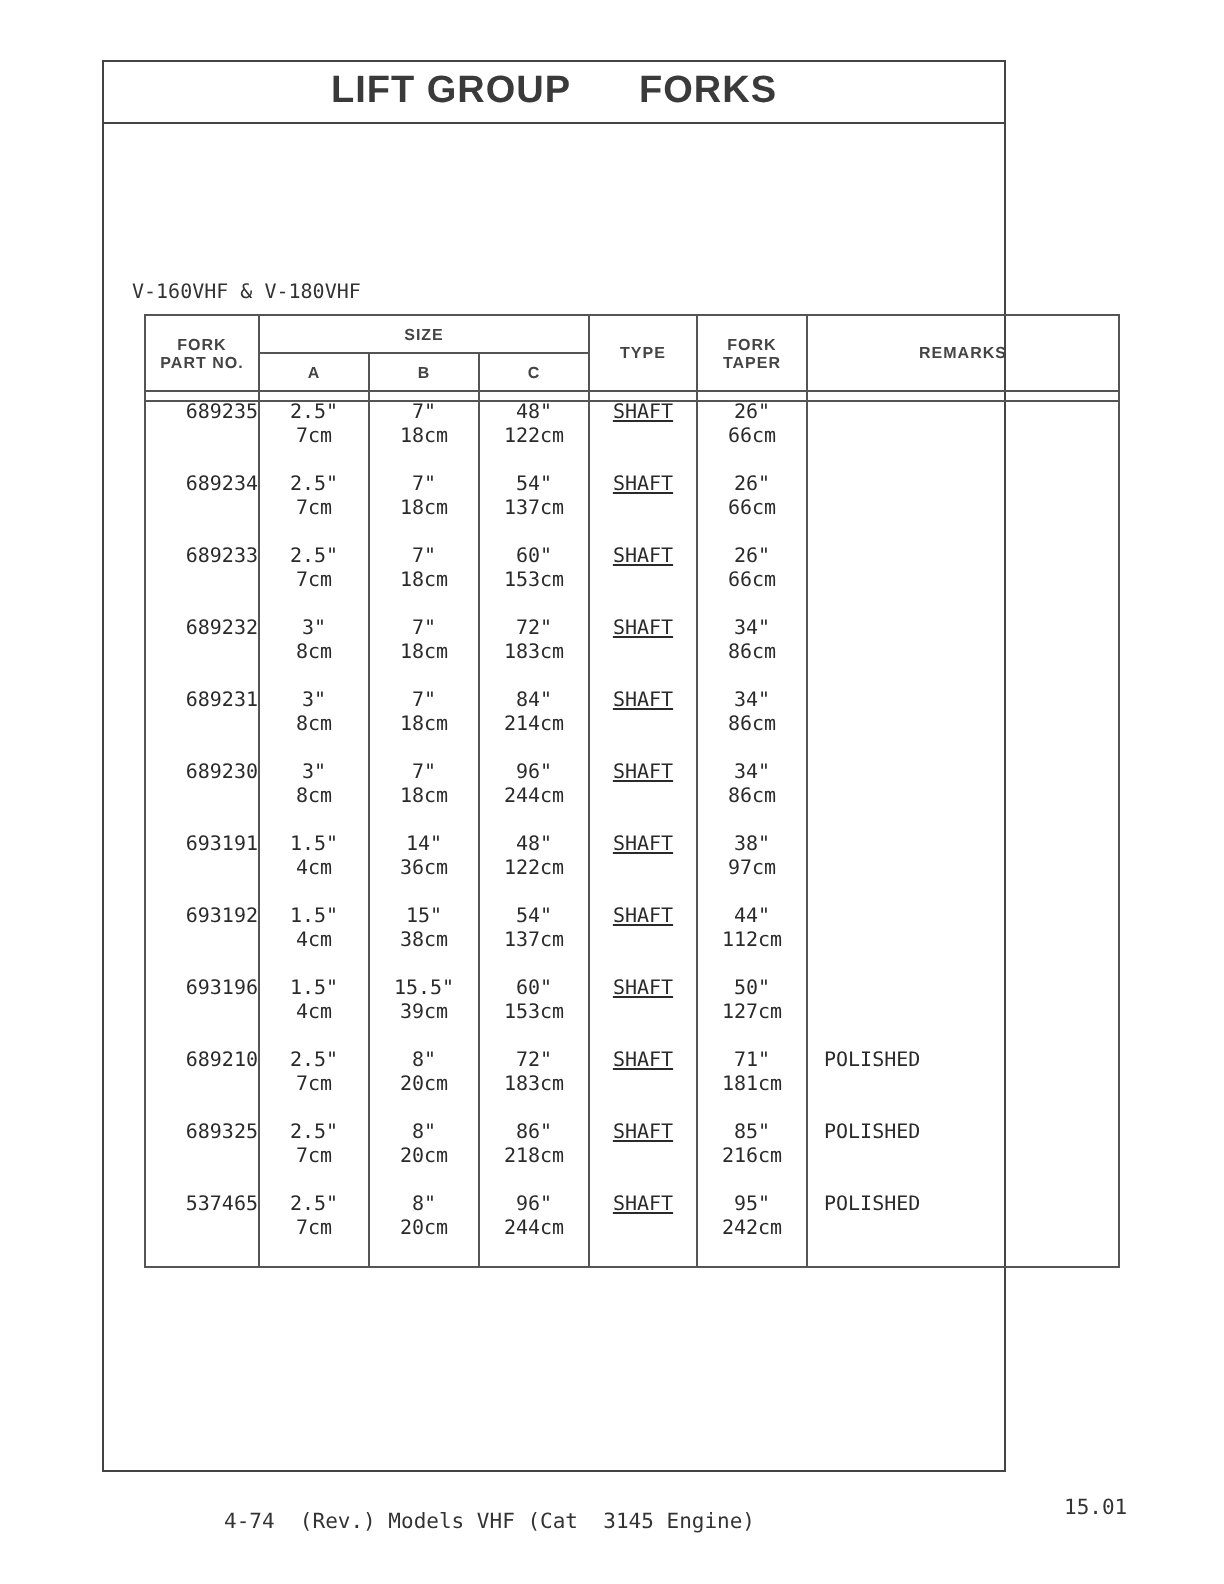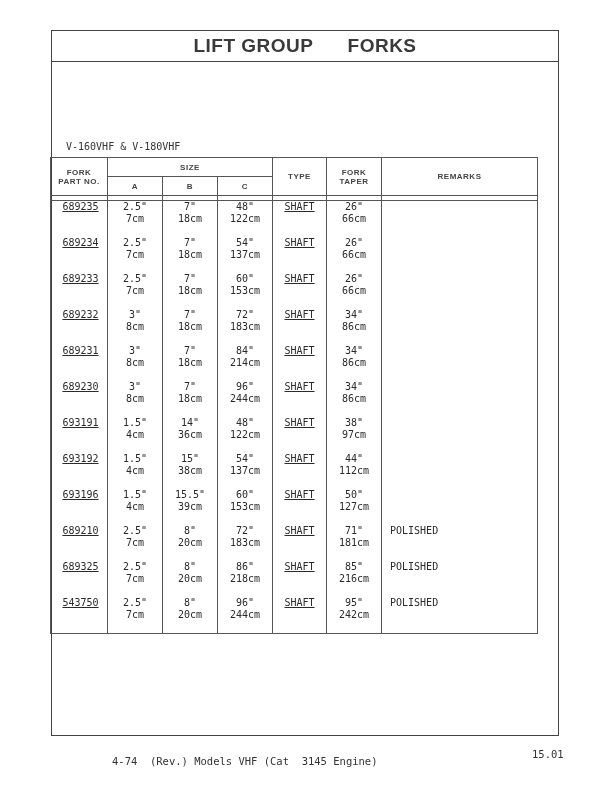--- a/index.html
+++ b/index.html
@@ -1,30 +1,30 @@
 <!DOCTYPE html>
 <html><head>
 <meta charset="utf-8">
 <style>
   html,body{margin:0;padding:0;background:#ffffff;}
   body{width:612px;height:792px;position:relative;overflow:hidden;font-family:"DejaVu Sans Mono",monospace;color:#2a2a2a;}
-  .outer{position:absolute;left:51px;top:30px;width:508px;height:706px;border:1.5px solid #444;box-sizing:border-box;}
+  .outer{position:absolute;left:51px;top:30px;width:452px;height:706px;border:1.5px solid #444;box-sizing:border-box;}
   .title-bar{position:absolute;left:0;top:0;right:0;height:30px;border-bottom:1.5px solid #444;display:flex;align-items:center;justify-content:center;}
   .title-bar span{font-family:"Liberation Sans",sans-serif;font-weight:bold;font-size:19px;letter-spacing:0.5px;color:#3a3a3a;}
   .title-bar .t1{margin-right:34px;}
   .model{position:absolute;left:66px;top:141px;font-size:10px;color:#333;}
-  table{position:absolute;left:50px;top:157px;border-collapse:collapse;width:488px;font-size:10px;}
+  table{position:absolute;left:72px;top:157px;border-collapse:collapse;width:488px;font-size:10px;}
   th{font-family:"Liberation Sans",sans-serif;font-weight:bold;font-size:8px;color:#444;letter-spacing:0.5px;border:1.2px solid #555;padding:0;text-align:center;}
   td{border-left:1.2px solid #555;border-right:1.2px solid #555;vertical-align:top;padding:0;}
   tbody tr td{height:36px;}
   tbody tr:first-child td{padding-top:8px;}
   tbody tr:last-child td{border-bottom:1.5px solid #555;height:36px;}
   .hdr-top th{height:18px;}
   .hdr-bot th{height:18px;}
-  .c-part{width:53px;text-align:center;padding-left:3px;text-decoration:underline;}
+  .c-part{width:53px;text-align:right;padding-left:3px;}
   .c-dim{text-align:center;line-height:12px;}
   .c-type{text-align:center;text-decoration:underline;}
   .c-taper{text-align:center;line-height:12px;}
   .c-rem{text-align:left;padding-left:8px;}
   .sep-row td{height:4px !important;padding:0 !important;border-bottom:1.2px solid #555;}
   .footer-left{position:absolute;left:68px;top:755px;font-size:10.5px;color:#333;white-space:pre;margin-left:44px;}
   .footer-right{position:absolute;left:532px;top:748px;font-size:10.5px;color:#333;}
 </style>
 </head>
 <body>
@@ -294,21 +294,21 @@
           <div>218cm</div>
         </td>
         <td class="c-type">SHAFT</td>
         <td class="c-taper">
           <div>85"</div>
           <div>216cm</div>
         </td>
         <td class="c-rem">POLISHED</td>
       </tr>
       <tr>
-        <td class="c-part">543750</td>
+        <td class="c-part">537465</td>
         <td class="c-dim">
           <div>2.5"</div>
           <div>7cm</div>
         </td>
         <td class="c-dim">
           <div>8"</div>
           <div>20cm</div>
         </td>
         <td class="c-dim">
           <div>96"</div>

